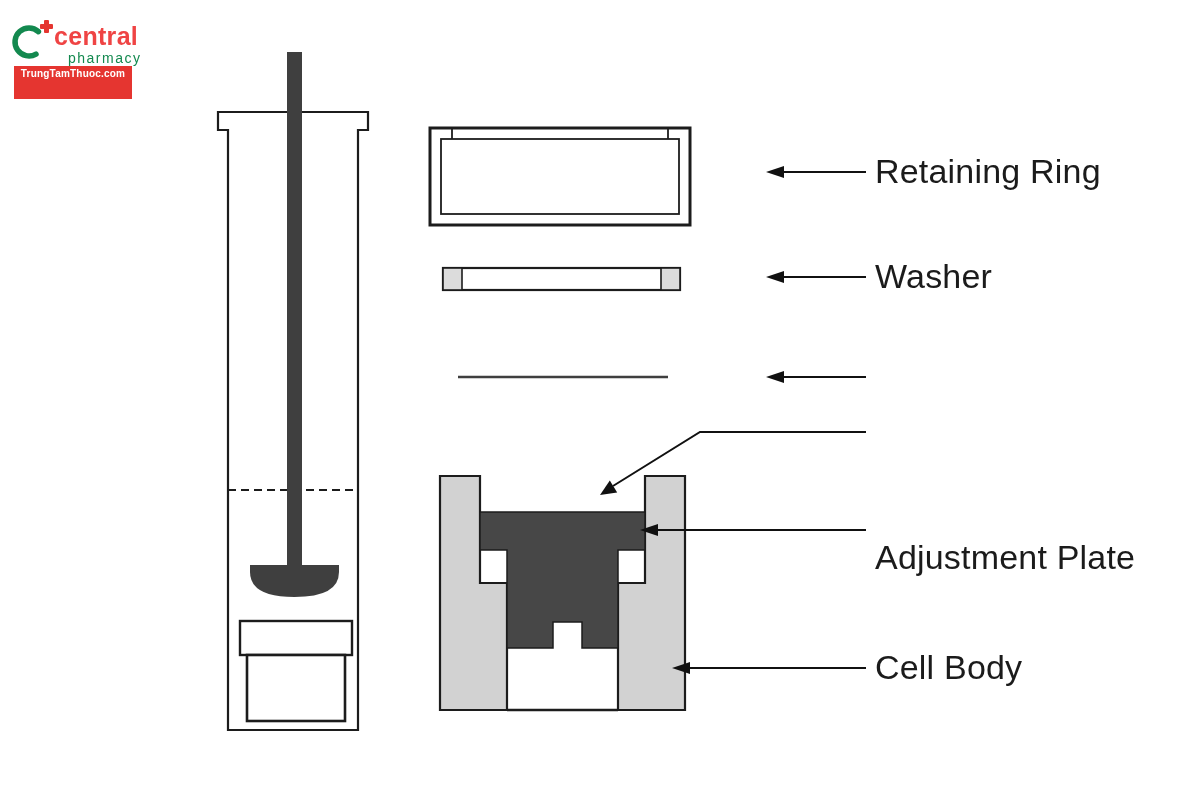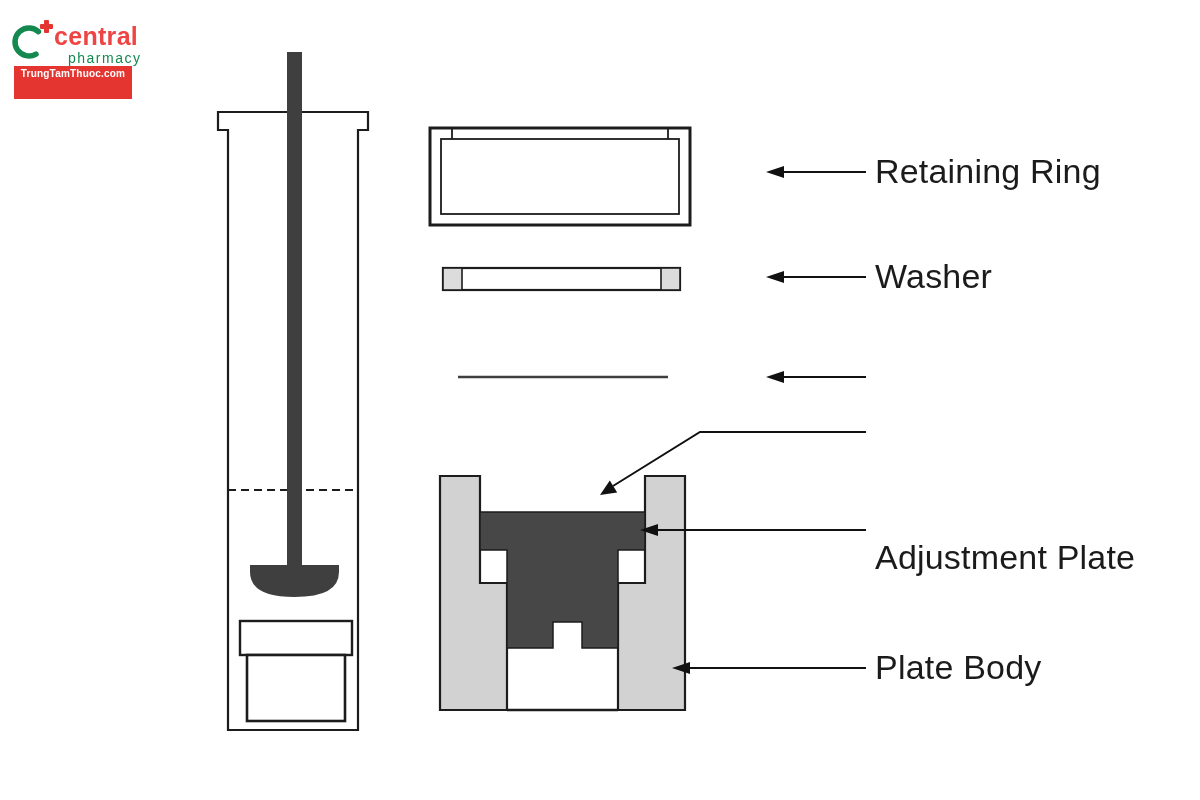--- a/index.html
+++ b/index.html
@@ -110,15 +110,15 @@
       <g>
         <line x1="866" y1="668" x2="688" y2="668"></line>
         <polygon points="672,668 690,662 690,674" stroke="none"></polygon>
       </g>
     </g>
   </svg>
 
   <div class="lbl" style="left:875px; top:156px;">Retaining Ring</div>
   <div class="lbl" style="left:875px; top:261px;">Washer</div>
   <div class="lbl" style="left:875px; top:542px;">Adjustment Plate</div>
-  <div class="lbl" style="left:875px; top:652px;">Plate Body</div>
+  <div class="lbl" style="left:875px; top:652px;">Cell Body</div>
 
 </div>
 
 </body></html>

